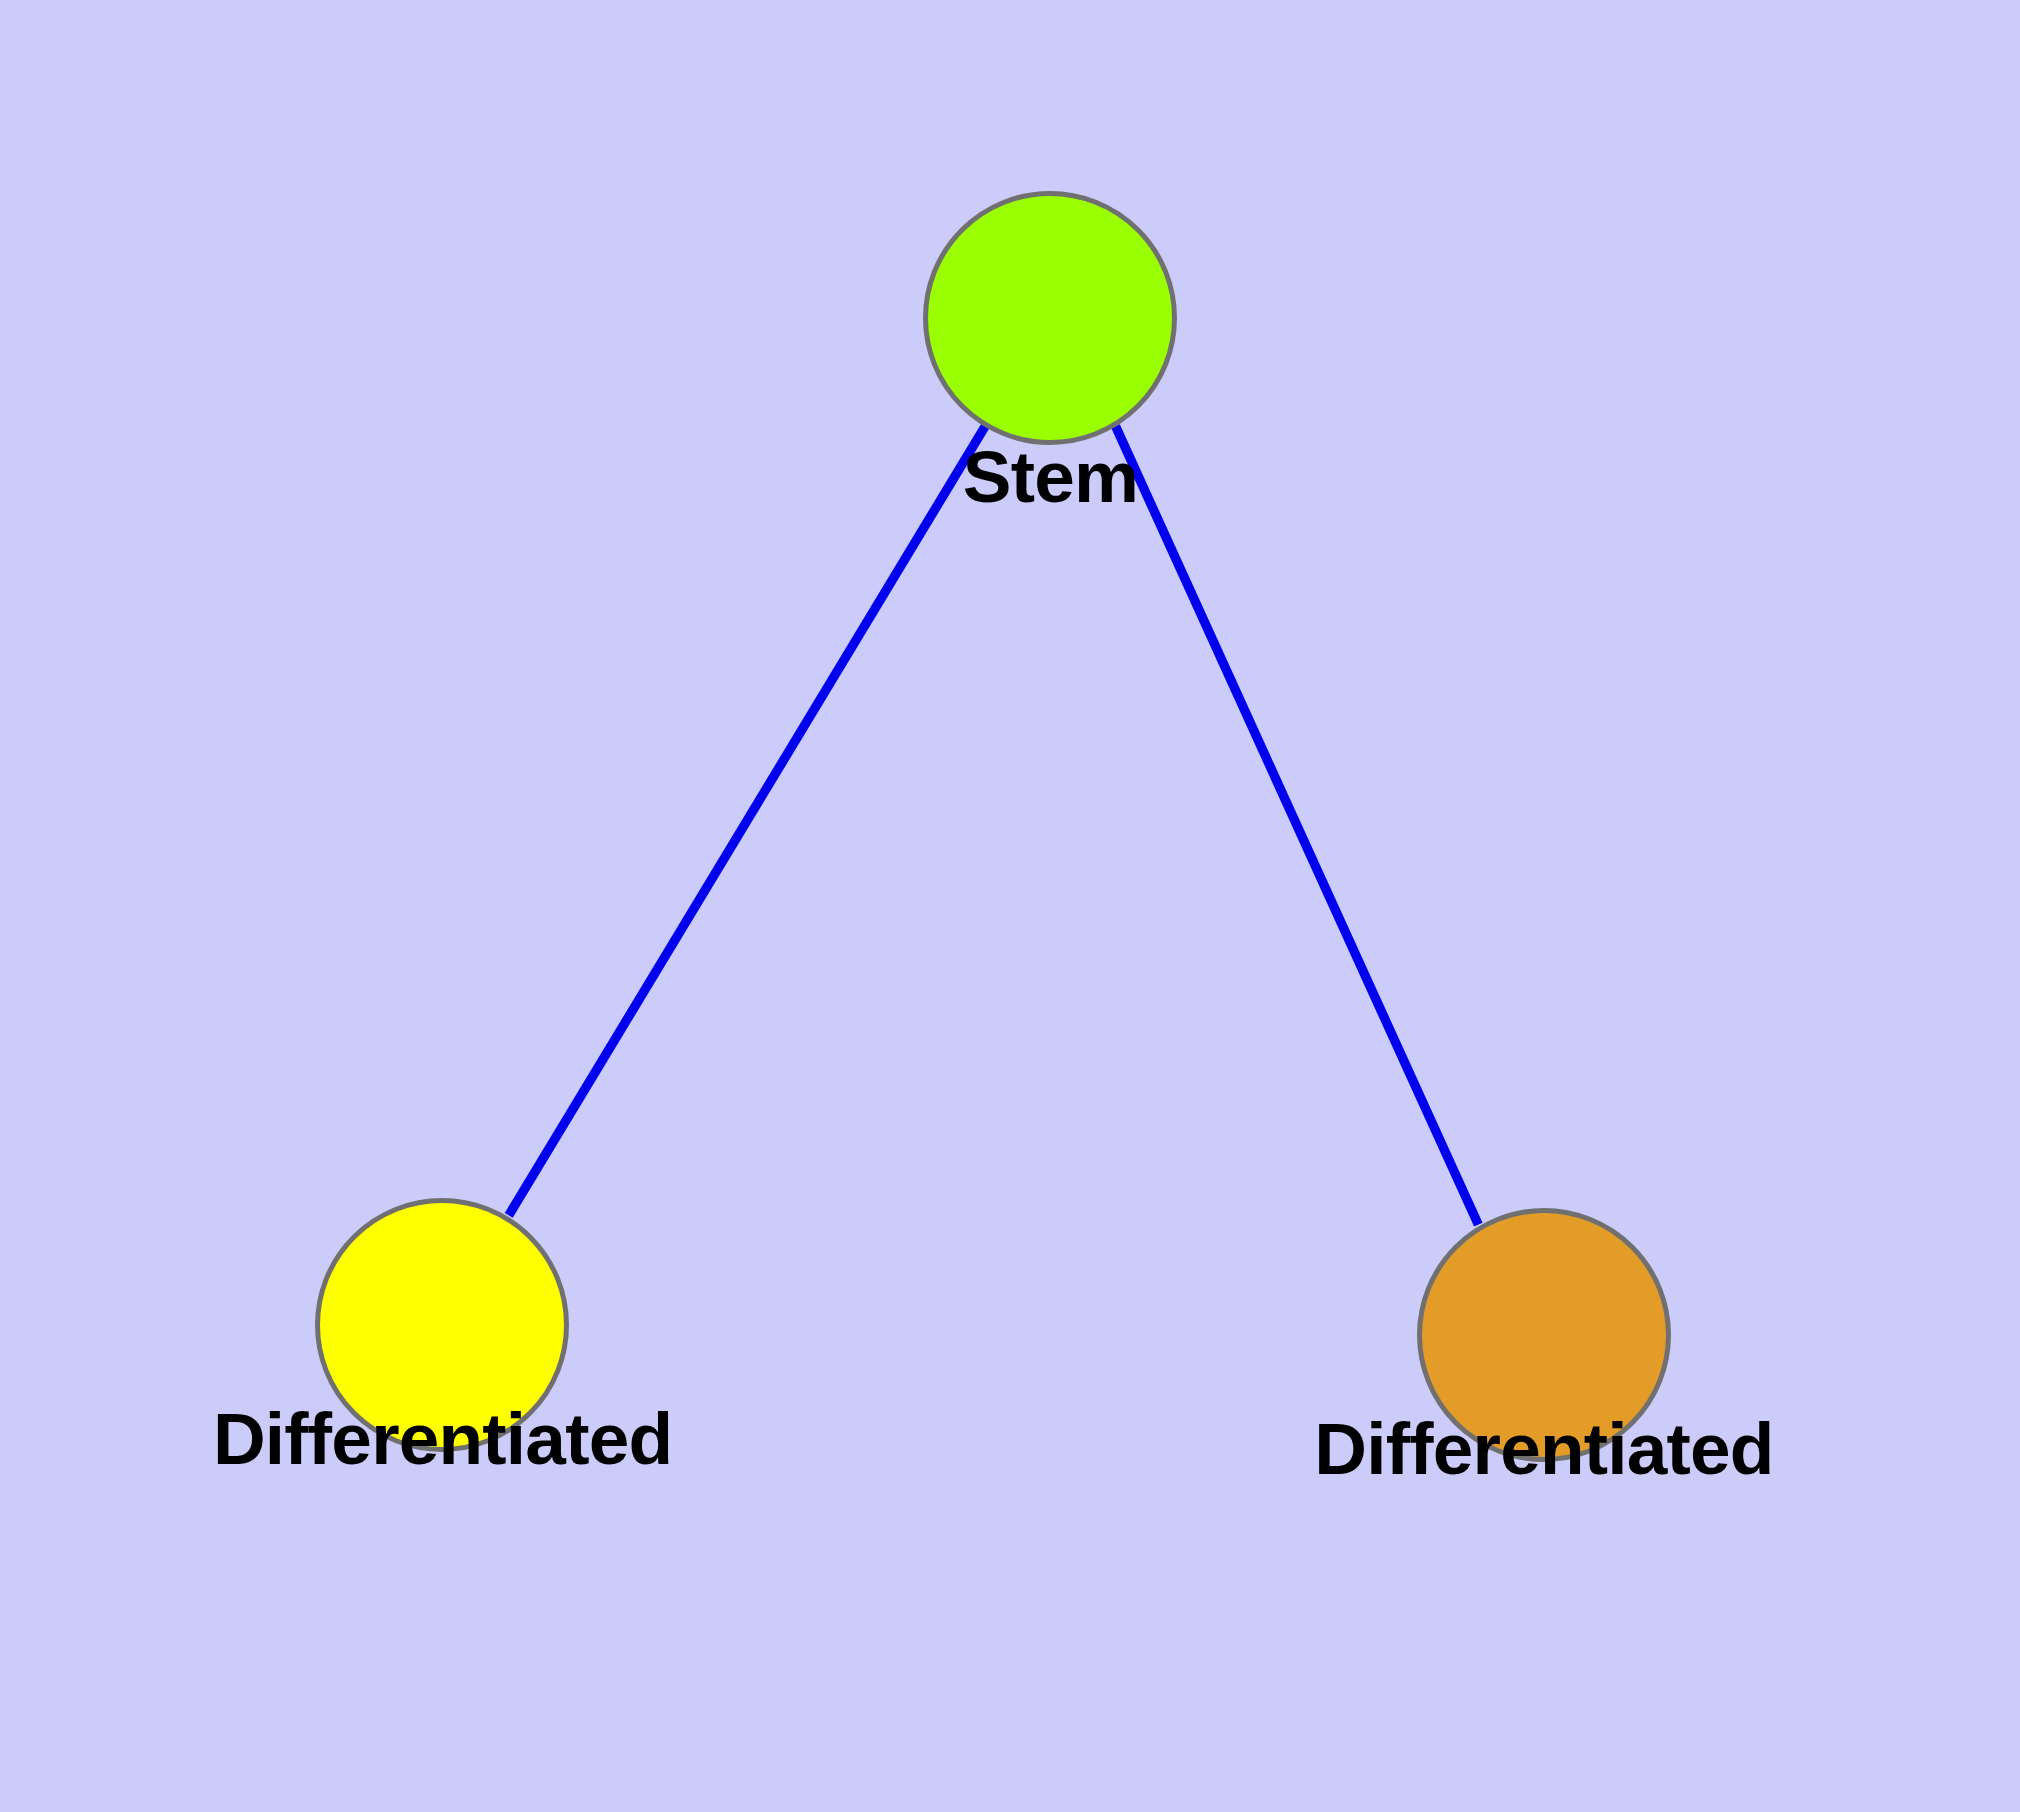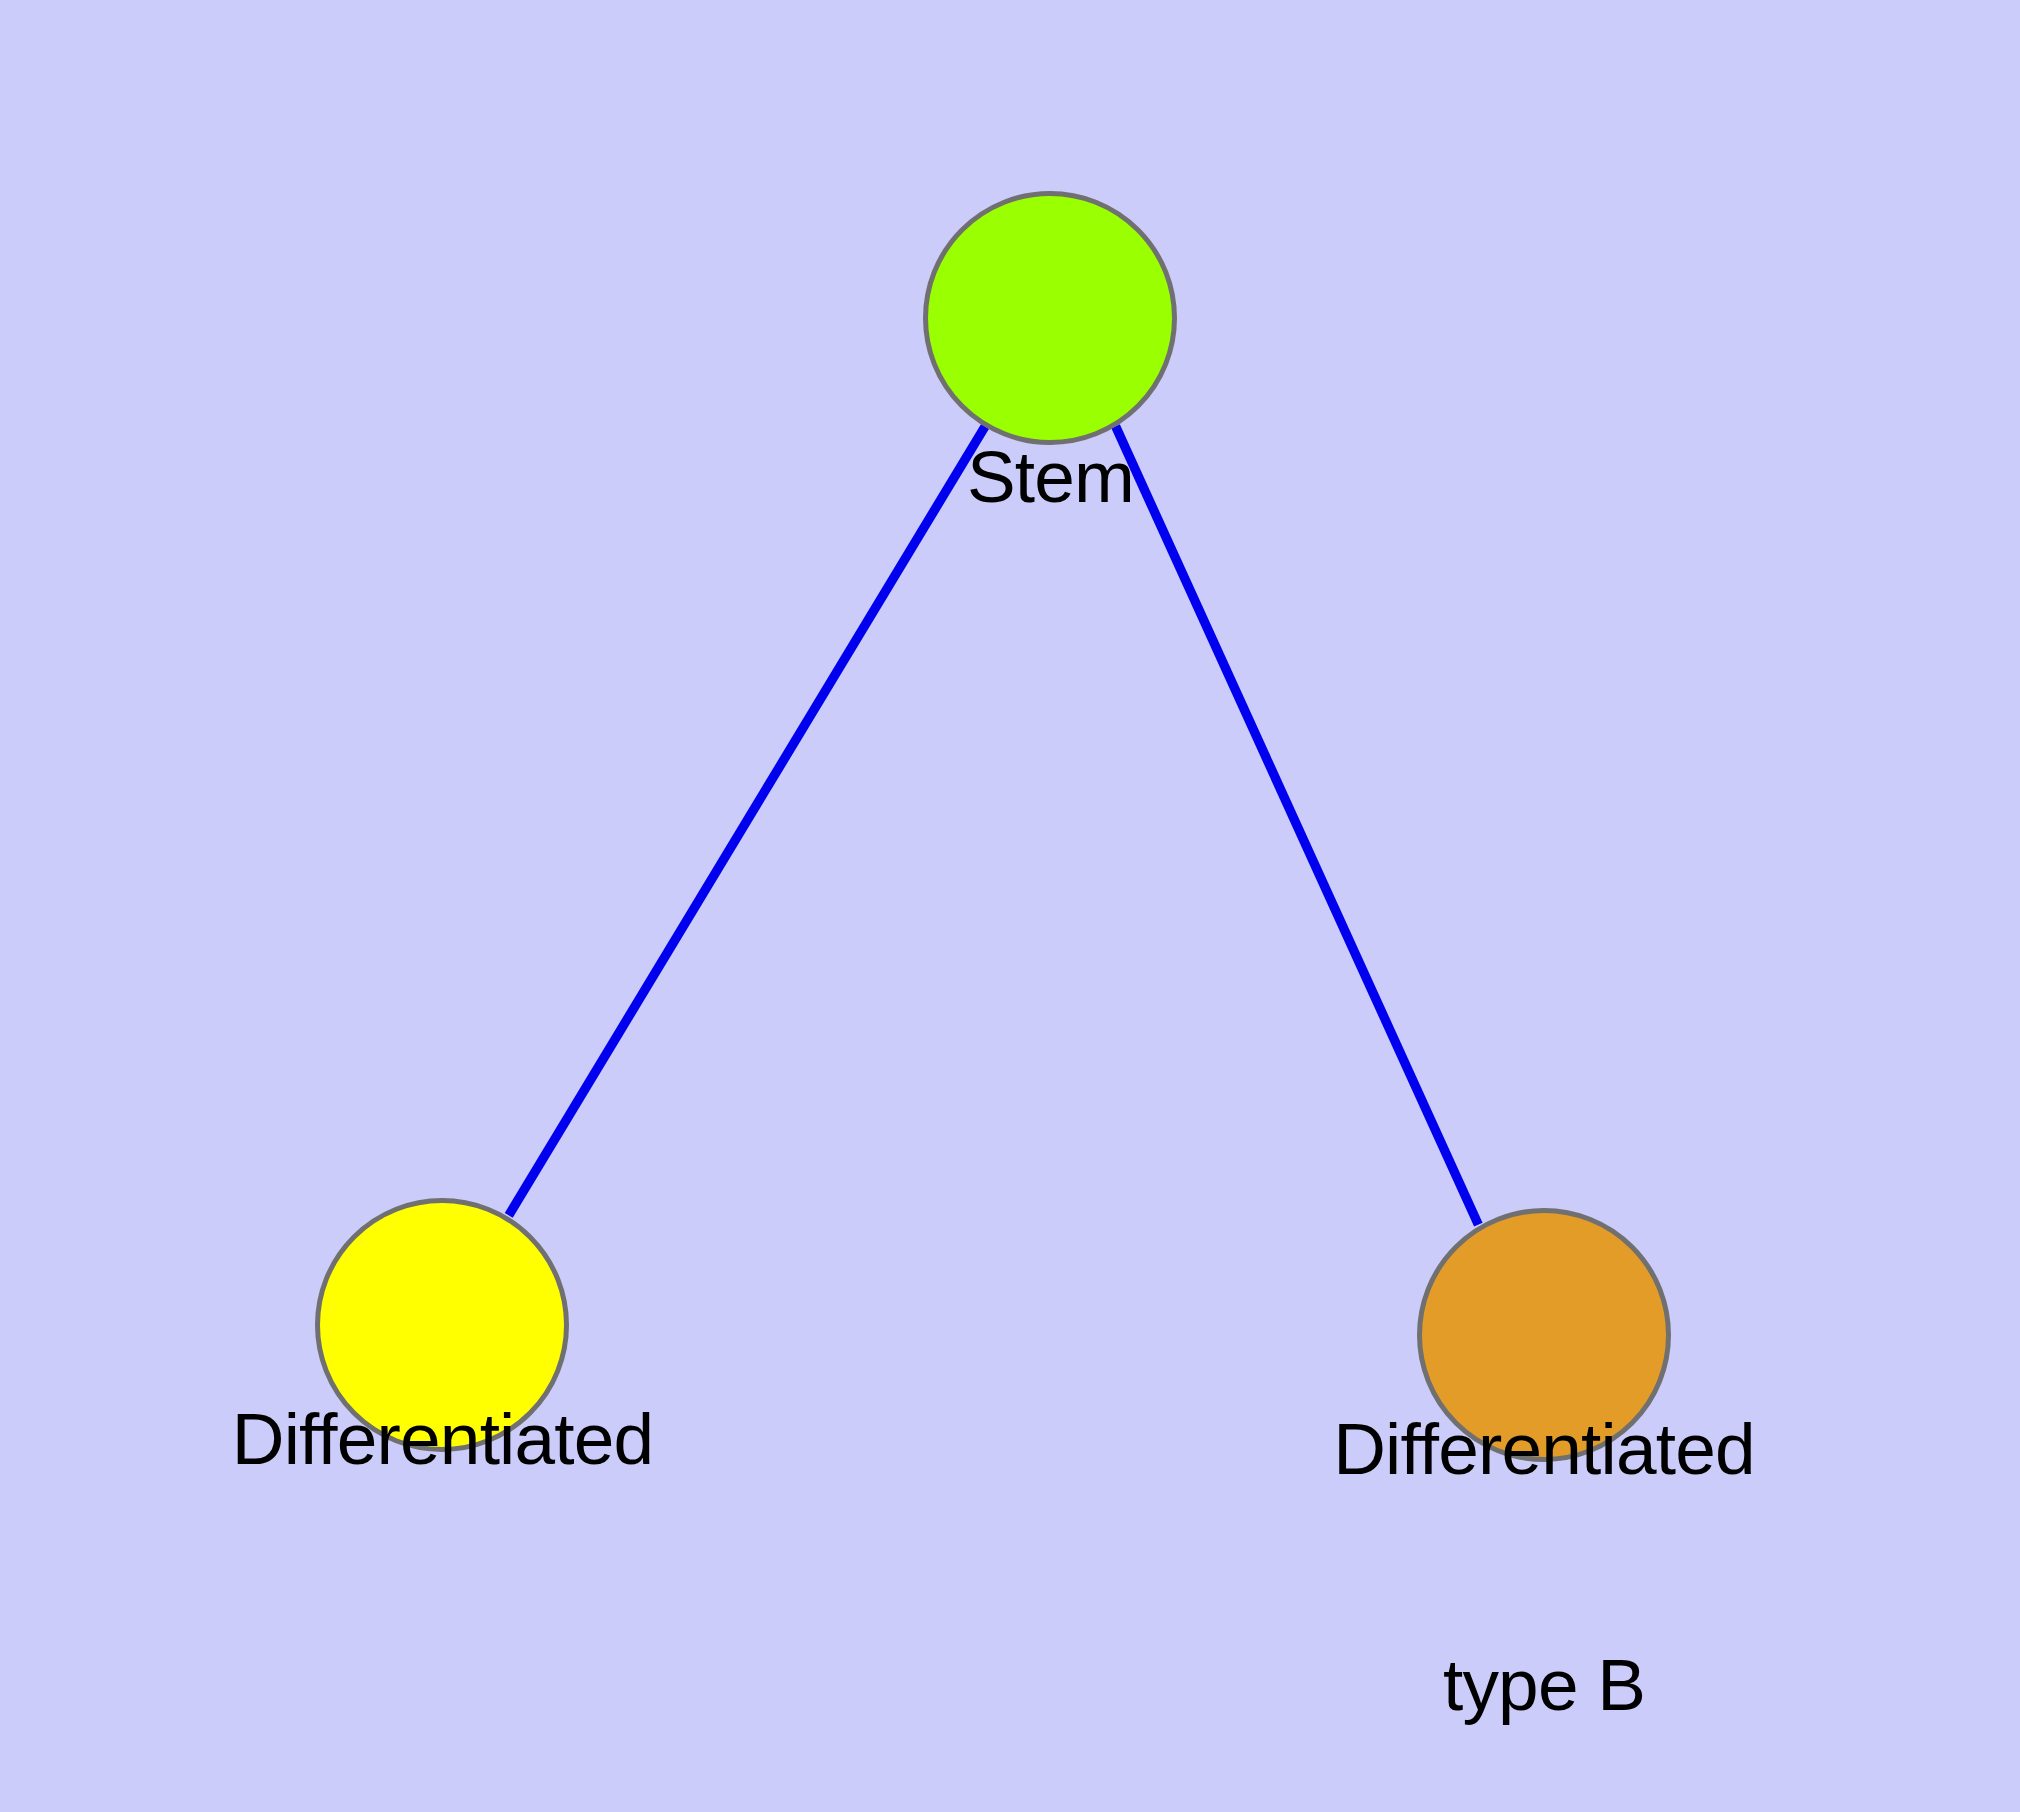--- a/index.html
+++ b/index.html
@@ -26,21 +26,21 @@
   .node {
     position: absolute;
     border-radius: 50%;
     box-sizing: border-box;
     border: 5.1px solid #707070;
   }
   .node-label {
     position: absolute;
     text-align: center;
     color: #000000;
-    font-weight: normal;
+    font-weight: bold;
     line-height: 1.08;
     white-space: pre;
     pointer-events: none;
     -webkit-font-smoothing: antialiased;
   }
   #node-stem {
     left: 923px;
     top: 191px;
     width: 254px;
     height: 254px;
@@ -99,17 +99,16 @@
   <div class="node-label" id="label-stem">
     <div>Stem</div>
   </div>
 
   <div class="node-label" id="label-diff-a">
     <div>Differentiated</div>
   </div>
 
   <div class="node-label" id="label-diff-b">
     <div>Differentiated</div>
-    <div>type B</div>
   </div>
 
 </div>
 
 
 </body></html>

